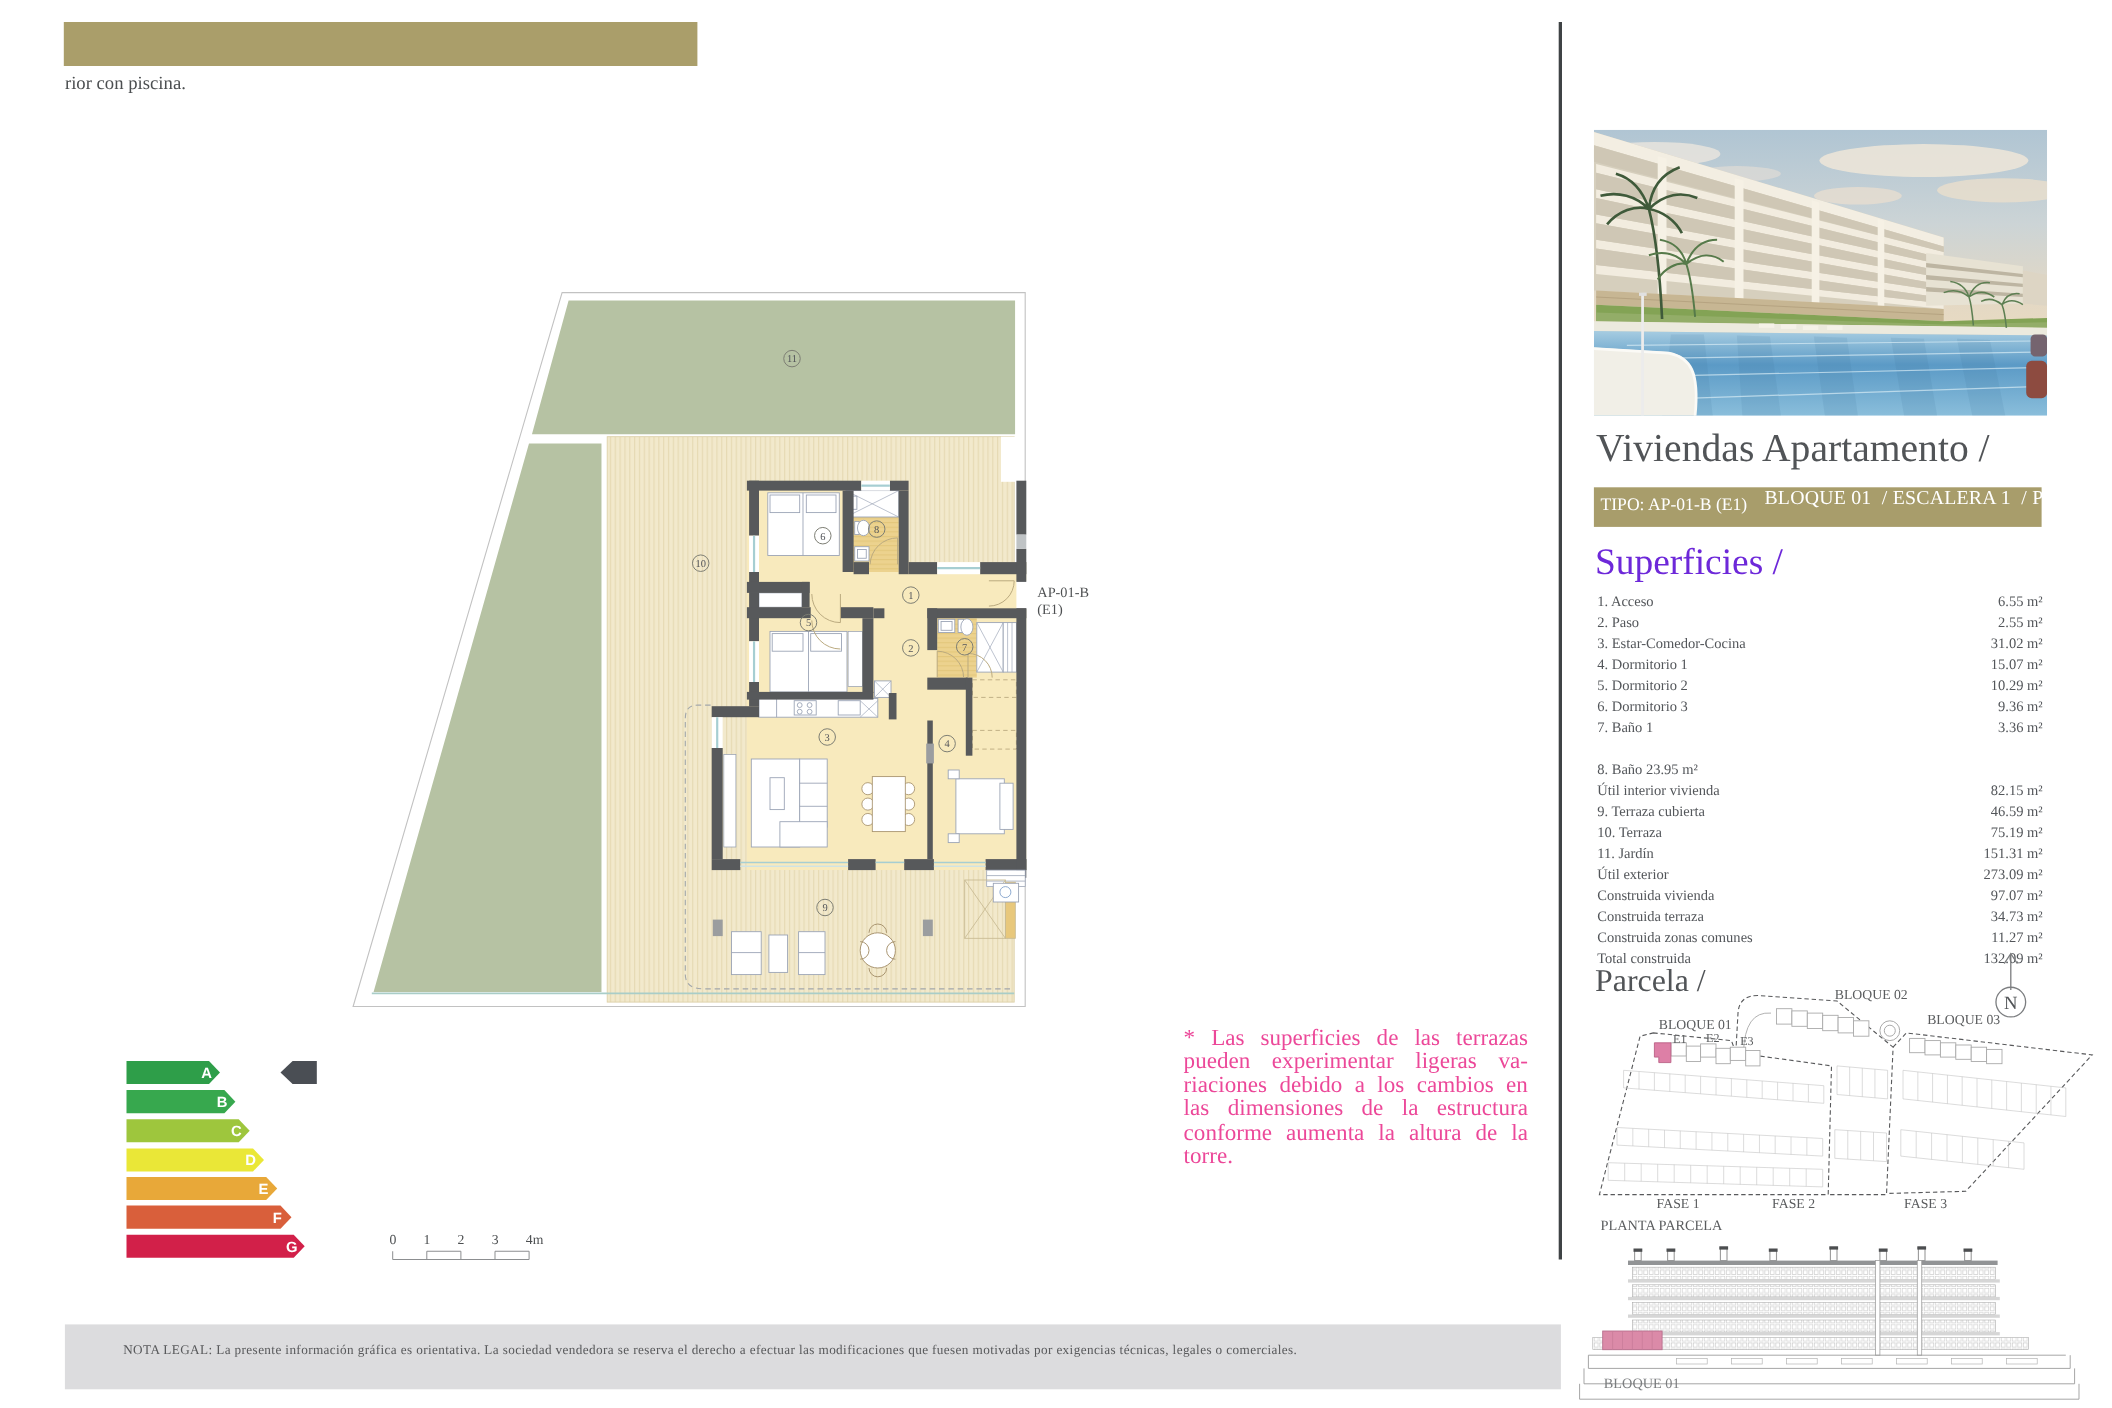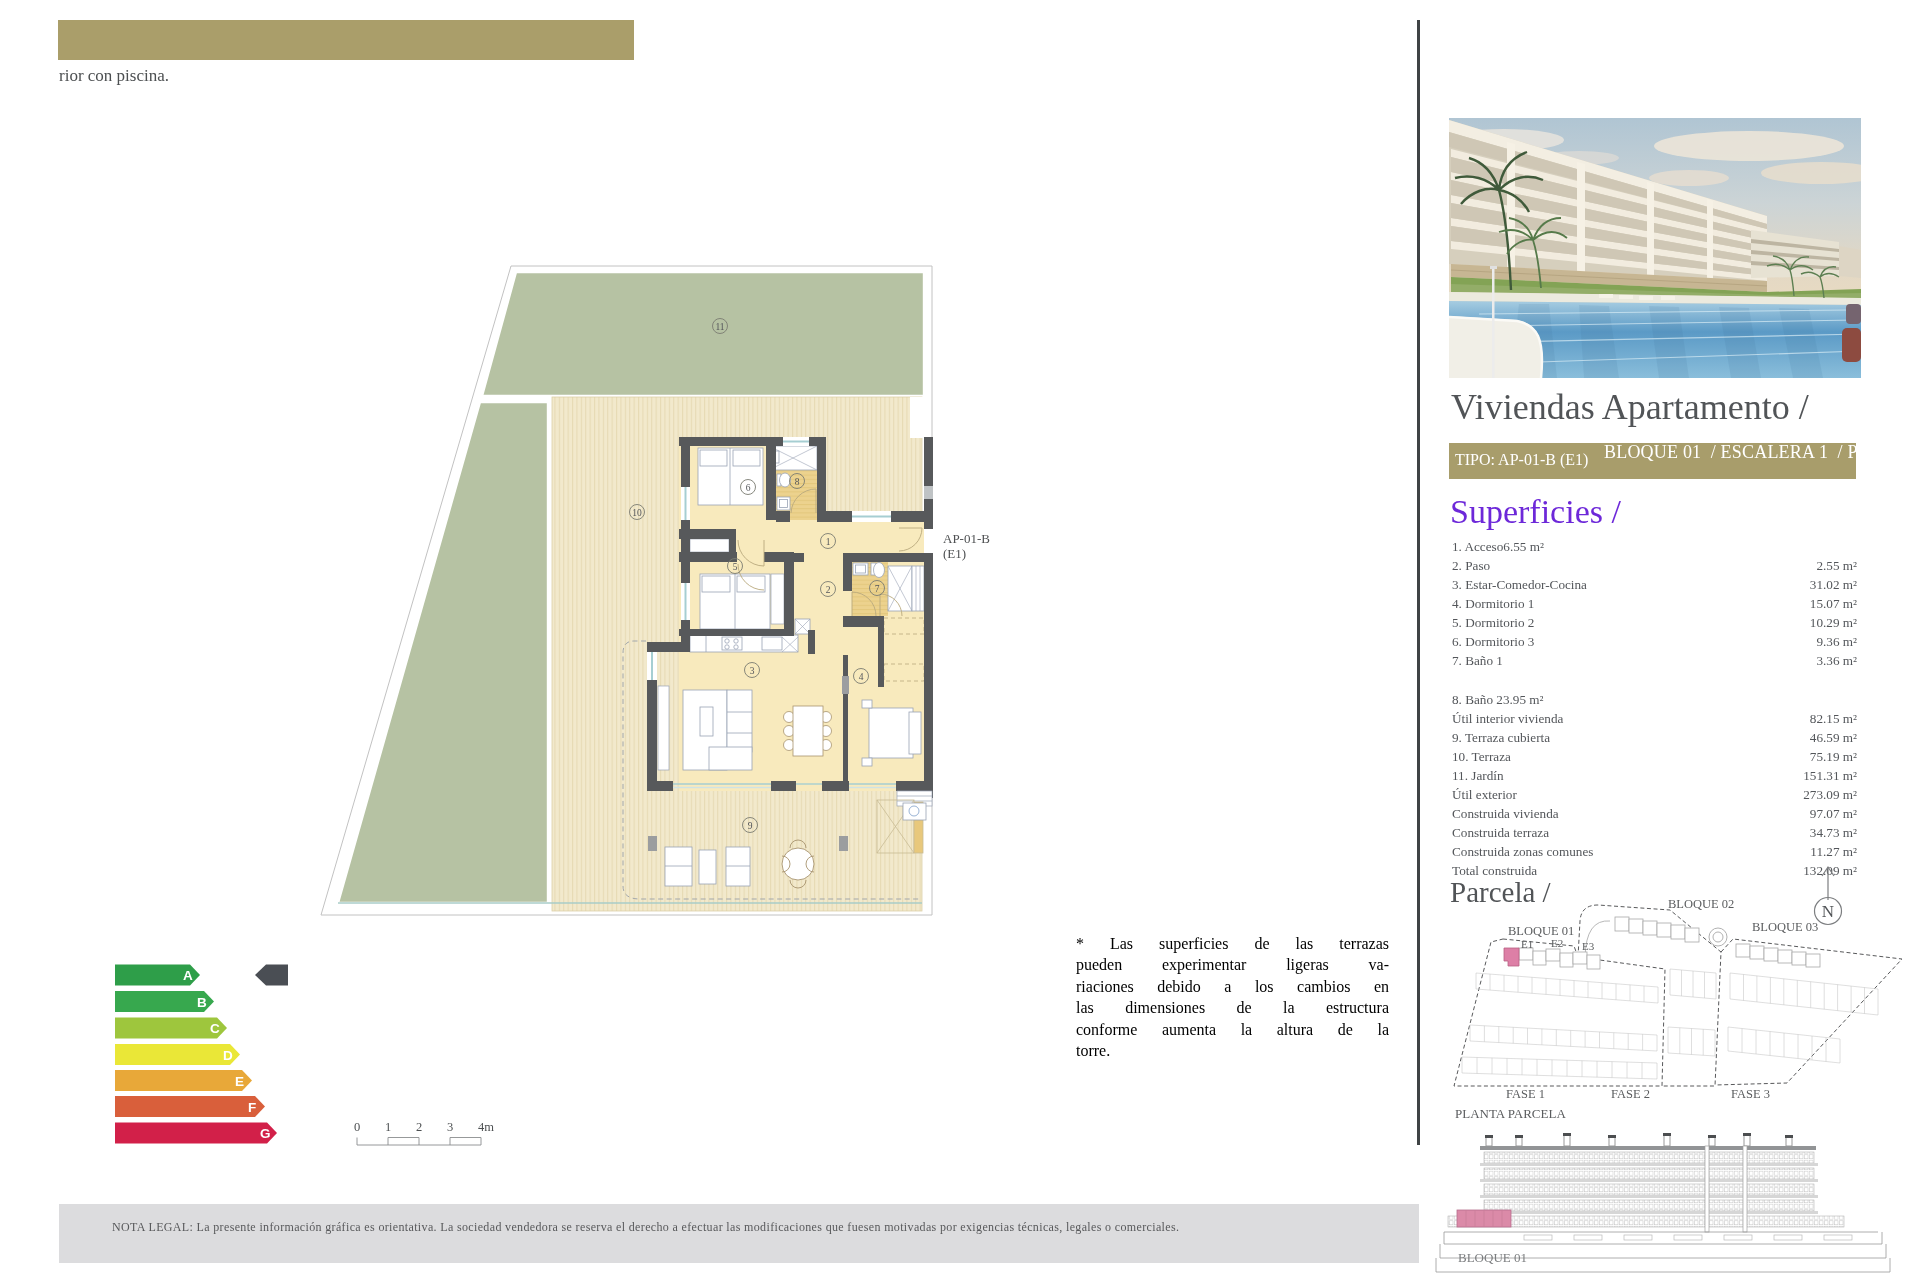--- a/index.html
+++ b/index.html
@@ -327,21 +327,21 @@
     <text x="447" y="1131">3</text>
     <text x="478" y="1131">4m</text>
   </g>
   <g stroke="#8b8d8f" stroke-width="0.9" fill="none">
     <path d="M357,1137.5 L357,1145 L481,1145 L481,1137.5"></path>
     <path d="M388,1145 L388,1137.5 L419,1137.5 L419,1145"></path>
     <path d="M450,1145 L450,1137.5 L481,1137.5"></path>
   </g>
 </svg>
 
-<div class="abs" style="left:1076px;top:933px;width:313px;font-size:16px;line-height:21.4px;color:#000000;">
+<div class="abs" style="left:1076px;top:933px;width:313px;font-size:21px;line-height:21.4px;color:#ec4899;">
   <div style="text-align:justify;text-align-last:justify;">*&nbsp;Las&nbsp;superficies&nbsp;de&nbsp;las&nbsp;terrazas</div>
   <div style="text-align:justify;text-align-last:justify;">pueden&nbsp;experimentar&nbsp;ligeras&nbsp;va-</div>
   <div style="text-align:justify;text-align-last:justify;">riaciones&nbsp;debido&nbsp;a&nbsp;los&nbsp;cambios&nbsp;en</div>
   <div style="text-align:justify;text-align-last:justify;">las&nbsp;dimensiones&nbsp;de&nbsp;la&nbsp;estructura</div>
   <div style="text-align:justify;text-align-last:justify;">conforme&nbsp;aumenta&nbsp;la&nbsp;altura&nbsp;de&nbsp;la</div>
   <div>torre.</div>
 </div>
 
 <div class="abs" style="left:59px;top:1204px;width:1360px;height:59px;background:#dcdcde;"></div>
 <div class="abs" style="left:112px;top:1220px;font-size:12px;color:#58595b;letter-spacing:0.35px;">NOTA LEGAL: La presente información gráfica es orientativa. La sociedad vendedora se reserva el derecho a efectuar las modificaciones que fuesen motivadas por exigencias técnicas, legales o comerciales.</div>
@@ -467,21 +467,21 @@
 <div class="abs" style="left:1451px;top:389px;font-size:36px;line-height:1;color:#515457;white-space:nowrap;">Viviendas Apartamento /</div>
 
 <div class="abs" style="left:1449px;top:443px;width:407px;height:36px;background:#a89d6b;color:#fff;white-space:nowrap;">
   <span style="position:absolute;left:6px;top:9px;font-size:16px;line-height:1;">TIPO: AP-01-B (E1)</span>
   <span style="position:absolute;left:155px;top:0;font-size:18px;line-height:1;letter-spacing:0.2px;">BLOQUE 01&nbsp; / ESCALERA 1&nbsp; / PLANTA BAJA</span>
 </div>
 
 <div class="abs" style="left:1450px;top:495px;font-size:34px;line-height:1;color:#6d28d9;white-space:nowrap;">Superficies /</div>
 
 <div class="abs" style="left:1452px;top:539px;width:405px;font-size:13.2px;color:#53565a;">
-  <div style="display:flex;height:19px;">
+  <div style="display:flex;justify-content:space-between;height:19px;">
       <span>1. Acceso</span>
       <span>6.55 m²</span>
     </div>
   <div style="display:flex;justify-content:space-between;height:19px;">
       <span>2. Paso</span>
       <span>2.55 m²</span>
     </div>
   <div style="display:flex;justify-content:space-between;height:19px;">
       <span>3. Estar-Comedor-Cocina</span>
       <span>31.02 m²</span>

